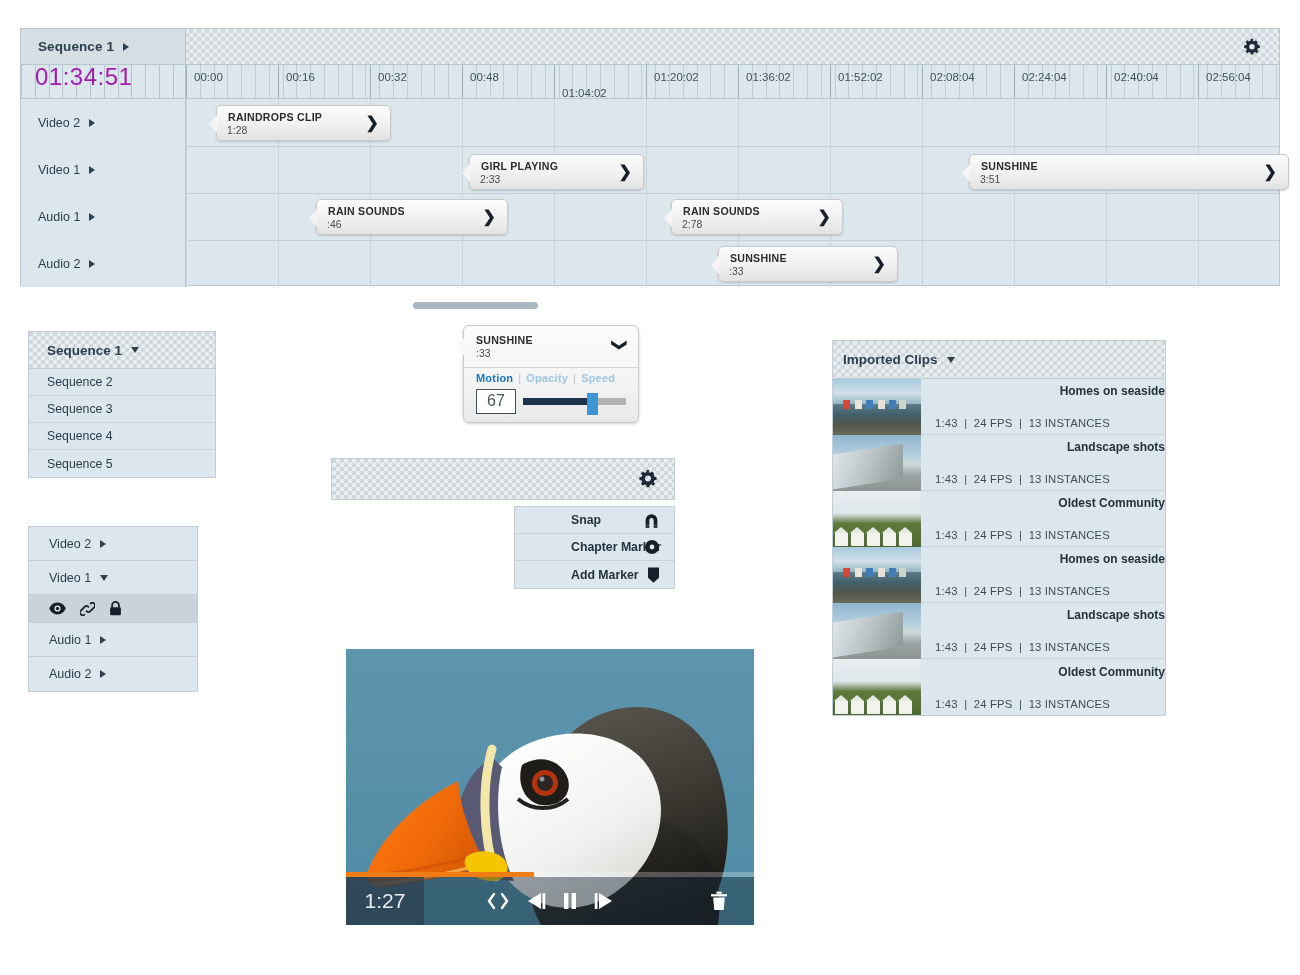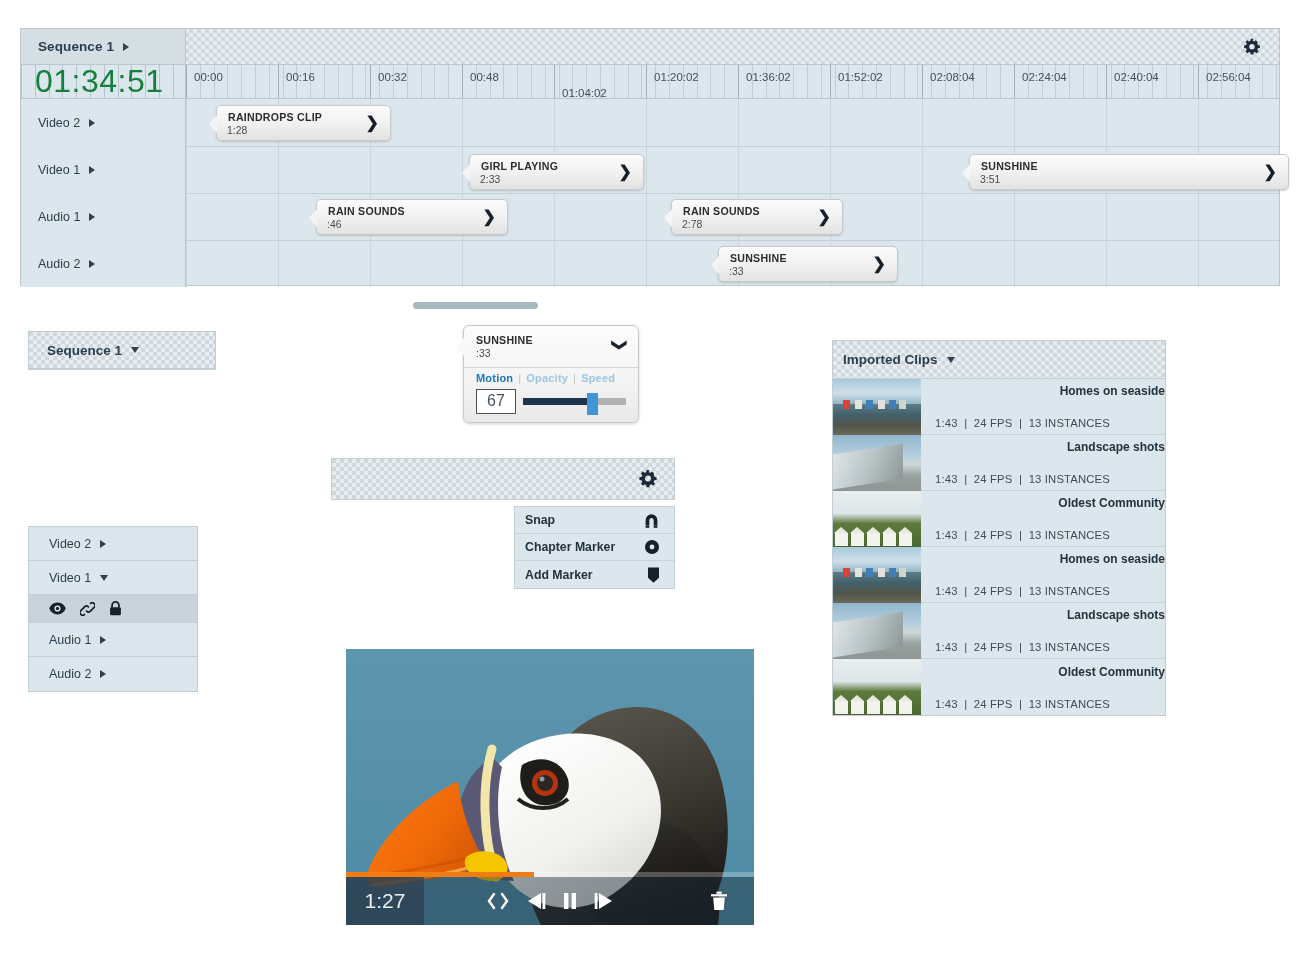--- a/index.html
+++ b/index.html
@@ -69,21 +69,21 @@
     position: absolute; left: 0; top: 36px; width: 100%; height: 34px;
     box-sizing: border-box; border-bottom: 1px solid #b9c7cf;
   }
   #tl-ruler-left {
     position: absolute; left: 0; top: 0; width: 165px; height: 100%;
     box-sizing: border-box; border-right: 1px solid #b5c3cb;
     overflow: hidden;
   }
   #tl-timecode {
     position: absolute; left: 14px; top: -2px;
-    font-size: 32px; font-weight: 300; color: #15803d;
+    font-size: 24px; font-weight: 300; color: #a21caf;
     font-family: "Liberation Sans", sans-serif; letter-spacing: .5px;
   }
   .tickstrip {
     position: absolute; left: 0; top: 0; width: 100%; height: 100%;
     background-image: repeating-linear-gradient(to right,
       #b6c4cc 0px, #b6c4cc 1px, transparent 1px, transparent 13.8px);
   }
   #tl-ruler-right {
     position: absolute; left: 165px; top: 0; right: 0; height: 100%;
     overflow: hidden;
@@ -257,21 +257,21 @@
     position: absolute; left: 331px; top: 458px; width: 344px; height: 42px;
     border: 1px solid #c4d0d7; box-sizing: border-box;
   }
   #set-gear { position: absolute; right: 14px; top: 9px; width: 24px; height: 24px; }
   #set-menu {
     position: absolute; left: 514px; top: 506px; width: 161px;
     background: #dce7ed; border: 1px solid #c4d0d7; box-sizing: border-box;
   }
   #set-menu .mi {
     height: 27px; display: flex; align-items: center; position: relative;
-    border-bottom: 1px solid #c7d2d9; box-sizing: border-box;
+    border-bottom: 1px solid #c7d2d9; box-sizing: border-box; padding-left: 46px;
   }
   #set-menu .mi:last-child { border-bottom: none; }
   #set-menu .mi .ml {
     font-size: 12.3px; font-weight: 600; color: #24323d; margin-left: 10px;
   }
   #set-menu .mi .mic {
     position: absolute; right: 14px; top: 50%; transform: translateY(-50%);
     display: flex; align-items: center;
   }
 
@@ -560,20 +560,34 @@
       </div>
 
     <div id="tl-scroll"></div>
   </div>
 
   <div id="seq-panel">
     <div class="hd checker">
       <span class="lbl">Sequence 1</span>
       <span class="tri-down"></span>
     </div>
+    <div id="seq-options">
+        <div class="opt">
+          <span>Sequence 2</span>
+        </div>
+        <div class="opt">
+          <span>Sequence 3</span>
+        </div>
+        <div class="opt">
+          <span>Sequence 4</span>
+        </div>
+        <div class="opt">
+          <span>Sequence 5</span>
+        </div>
+      </div>
   </div>
 
   <div id="trk-panel">
       <div class="row">
         <span class="t">Video 2</span>
         <span class="tri-right"></span>
       </div>
       <div class="row">
         <span class="t">Video 1</span>
         <span class="tri-down"></span>

